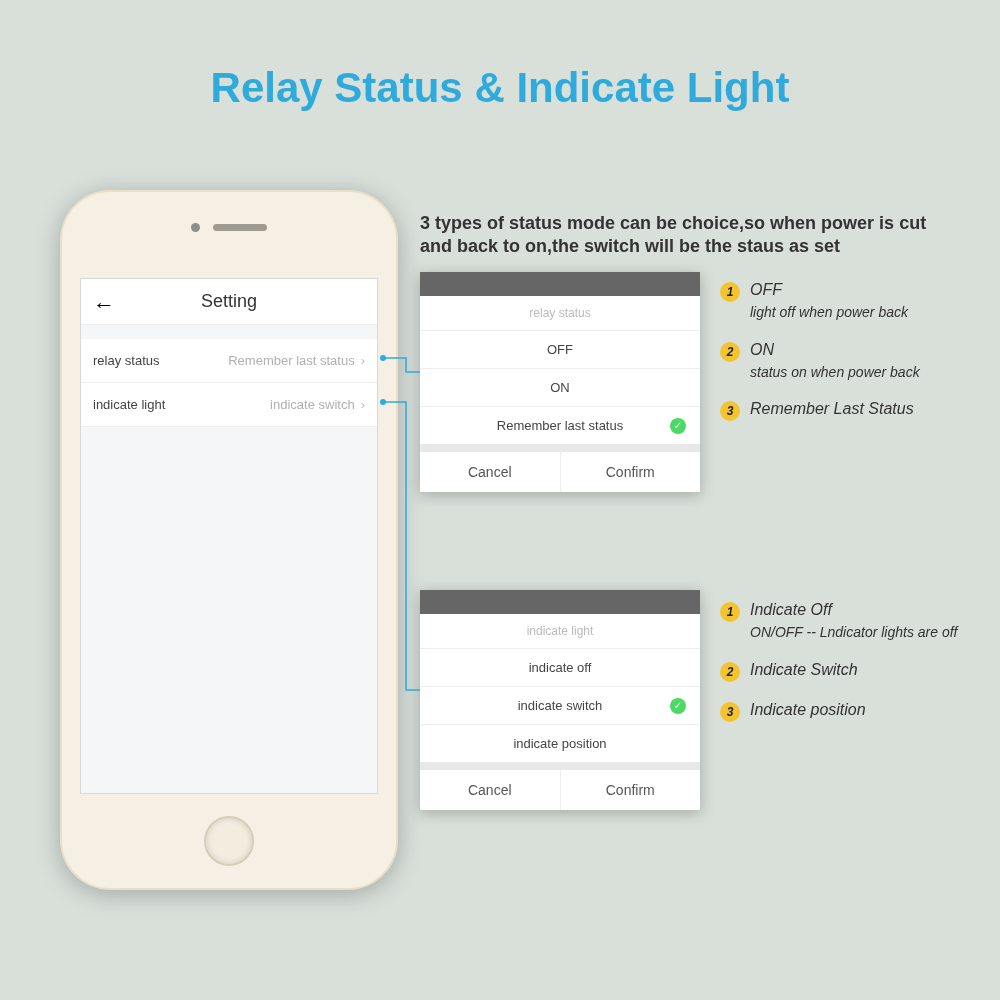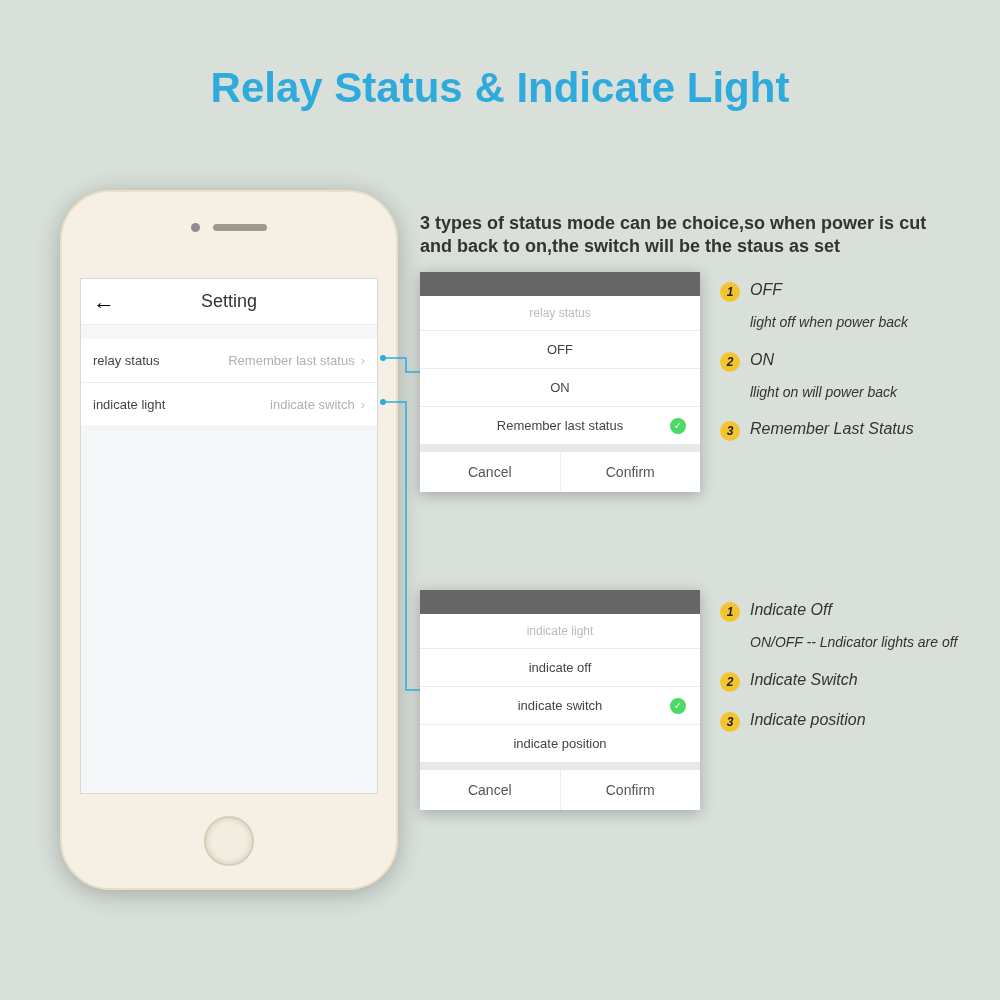--- a/index.html
+++ b/index.html
@@ -138,21 +138,21 @@
   .annot.bottom { top: 600px; }
   .item { display: flex; margin-bottom: 18px; }
   .num {
     width: 20px; height: 20px; border-radius: 50%;
     background: #f4c430; color: #222;
     font-size: 12px; font-weight: bold; font-style: italic;
     text-align: center; line-height: 20px;
     flex: 0 0 20px; margin-right: 10px; margin-top: 2px;
   }
   .txt .t1 { color: #333; font-size: 16px; font-style: italic; line-height: 1.2; }
-  .txt .t2 { color: #333; font-size: 14px; font-style: italic; line-height: 1.25; margin-top: 15px; }
+  .txt .t2 { color: #333; font-size: 14px; font-style: italic; line-height: 1.25; margin-top: 5px; }
 
   .intro {
     position: absolute;
     left: 420px; top: 212px;
     width: 540px;
     font-size: 18px; color: #333;
     line-height: 1.25;
     font-weight: bold;
   }
 
@@ -232,21 +232,21 @@
     <div class="num">1</div>
     <div class="txt">
       <div class="t1">OFF</div>
       <div class="t2">light off when power back</div>
     </div>
   </div>
   <div class="item">
     <div class="num">2</div>
     <div class="txt">
       <div class="t1">ON</div>
-      <div class="t2">llight on will power back</div>
+      <div class="t2">status on when power back</div>
     </div>
   </div>
   <div class="item">
     <div class="num">3</div>
     <div class="txt">
       <div class="t1">Remember Last Status</div>
       <div class="t2"></div>
     </div>
   </div>
 </div>

